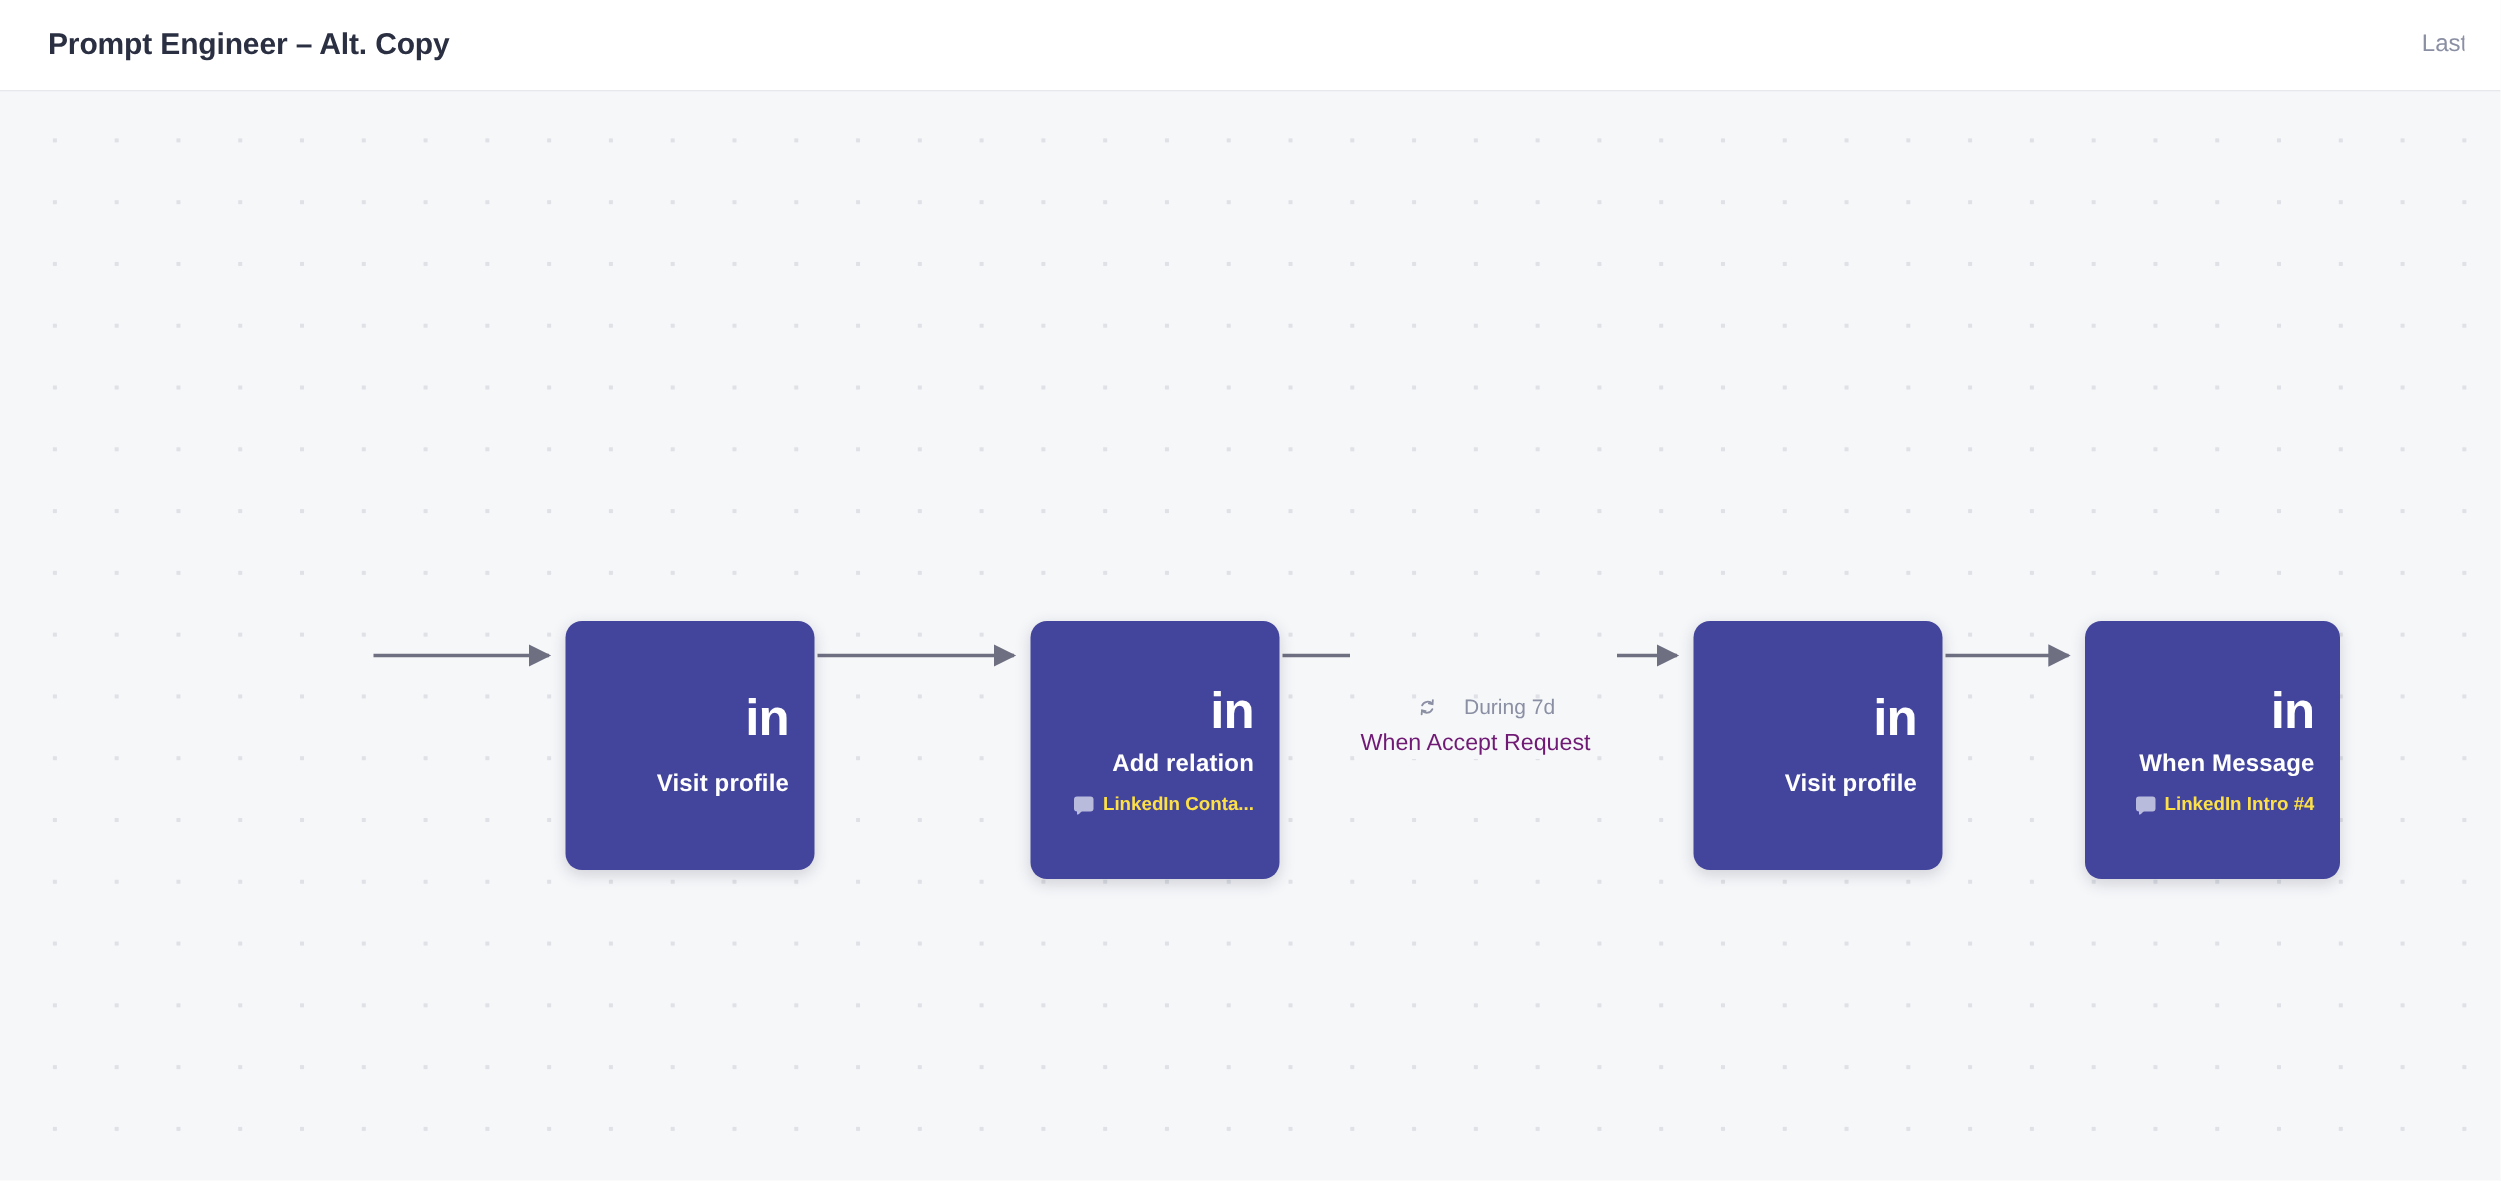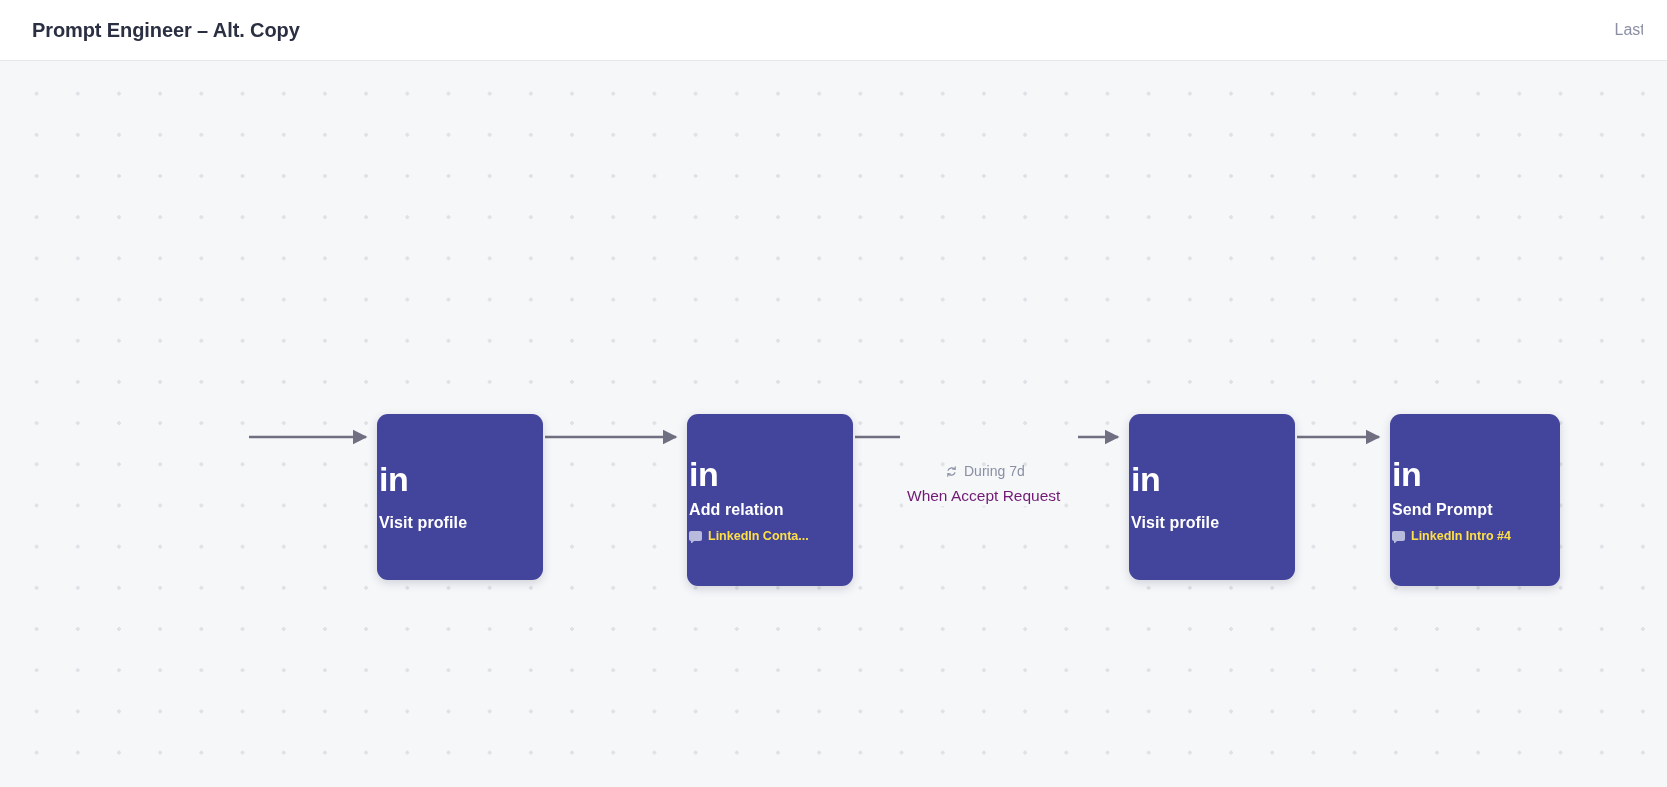--- a/index.html
+++ b/index.html
@@ -120,24 +120,24 @@
     color: #ffffff;
     letter-spacing: 0.1px;
   }
 
   .node-card {
     background: #43449c;
     border-radius: 11px;
     box-shadow: 0 3px 10px rgba(38, 45, 70, 0.18);
     display: flex;
     flex-direction: column;
-    align-items: flex-start;
+    align-items: flex-end;
     justify-content: center;
     cursor: pointer;
-    padding: 0 2px;
+    padding: 0 17px;
   }
 
   .node-card.size-sm {
     width: 166px;
     height: 166px;
     gap: 18px;
   }
 
   .node-card.size-md {
     width: 166px;
@@ -210,21 +210,21 @@
     position: absolute;
     white-space: nowrap;
     cursor: pointer;
   }
 
   .edge-label-delay {
     left: 945px;
     top: 402px;
     display: flex;
     align-items: center;
-    gap: 6px;
+    gap: 18px;
     font-size: 14px;
     color: #8a8fa3;
   }
 
   .edge-label-cond {
     left: 903px;
     top: 425px;
     font-size: 15.5px;
     color: #701a75;
     background: #f6f7f9;
@@ -297,21 +297,21 @@
         </div>
       </div>
 
       <div class="node node-card size-sm n-visit-2">
         <div class="li-logo">in</div>
         <div class="node-title">Visit profile</div>
       </div>
 
       <div class="node node-card size-lg n-send-msg">
         <div class="li-logo">in</div>
-        <div class="node-title">Send Prompt</div>
+        <div class="node-title">When Message</div>
         <div class="node-sub">
           <span class="chat-icon"></span>
           <span>LinkedIn Intro #4</span>
         </div>
       </div>
 
     </div>
   </div>
 
 </div>

